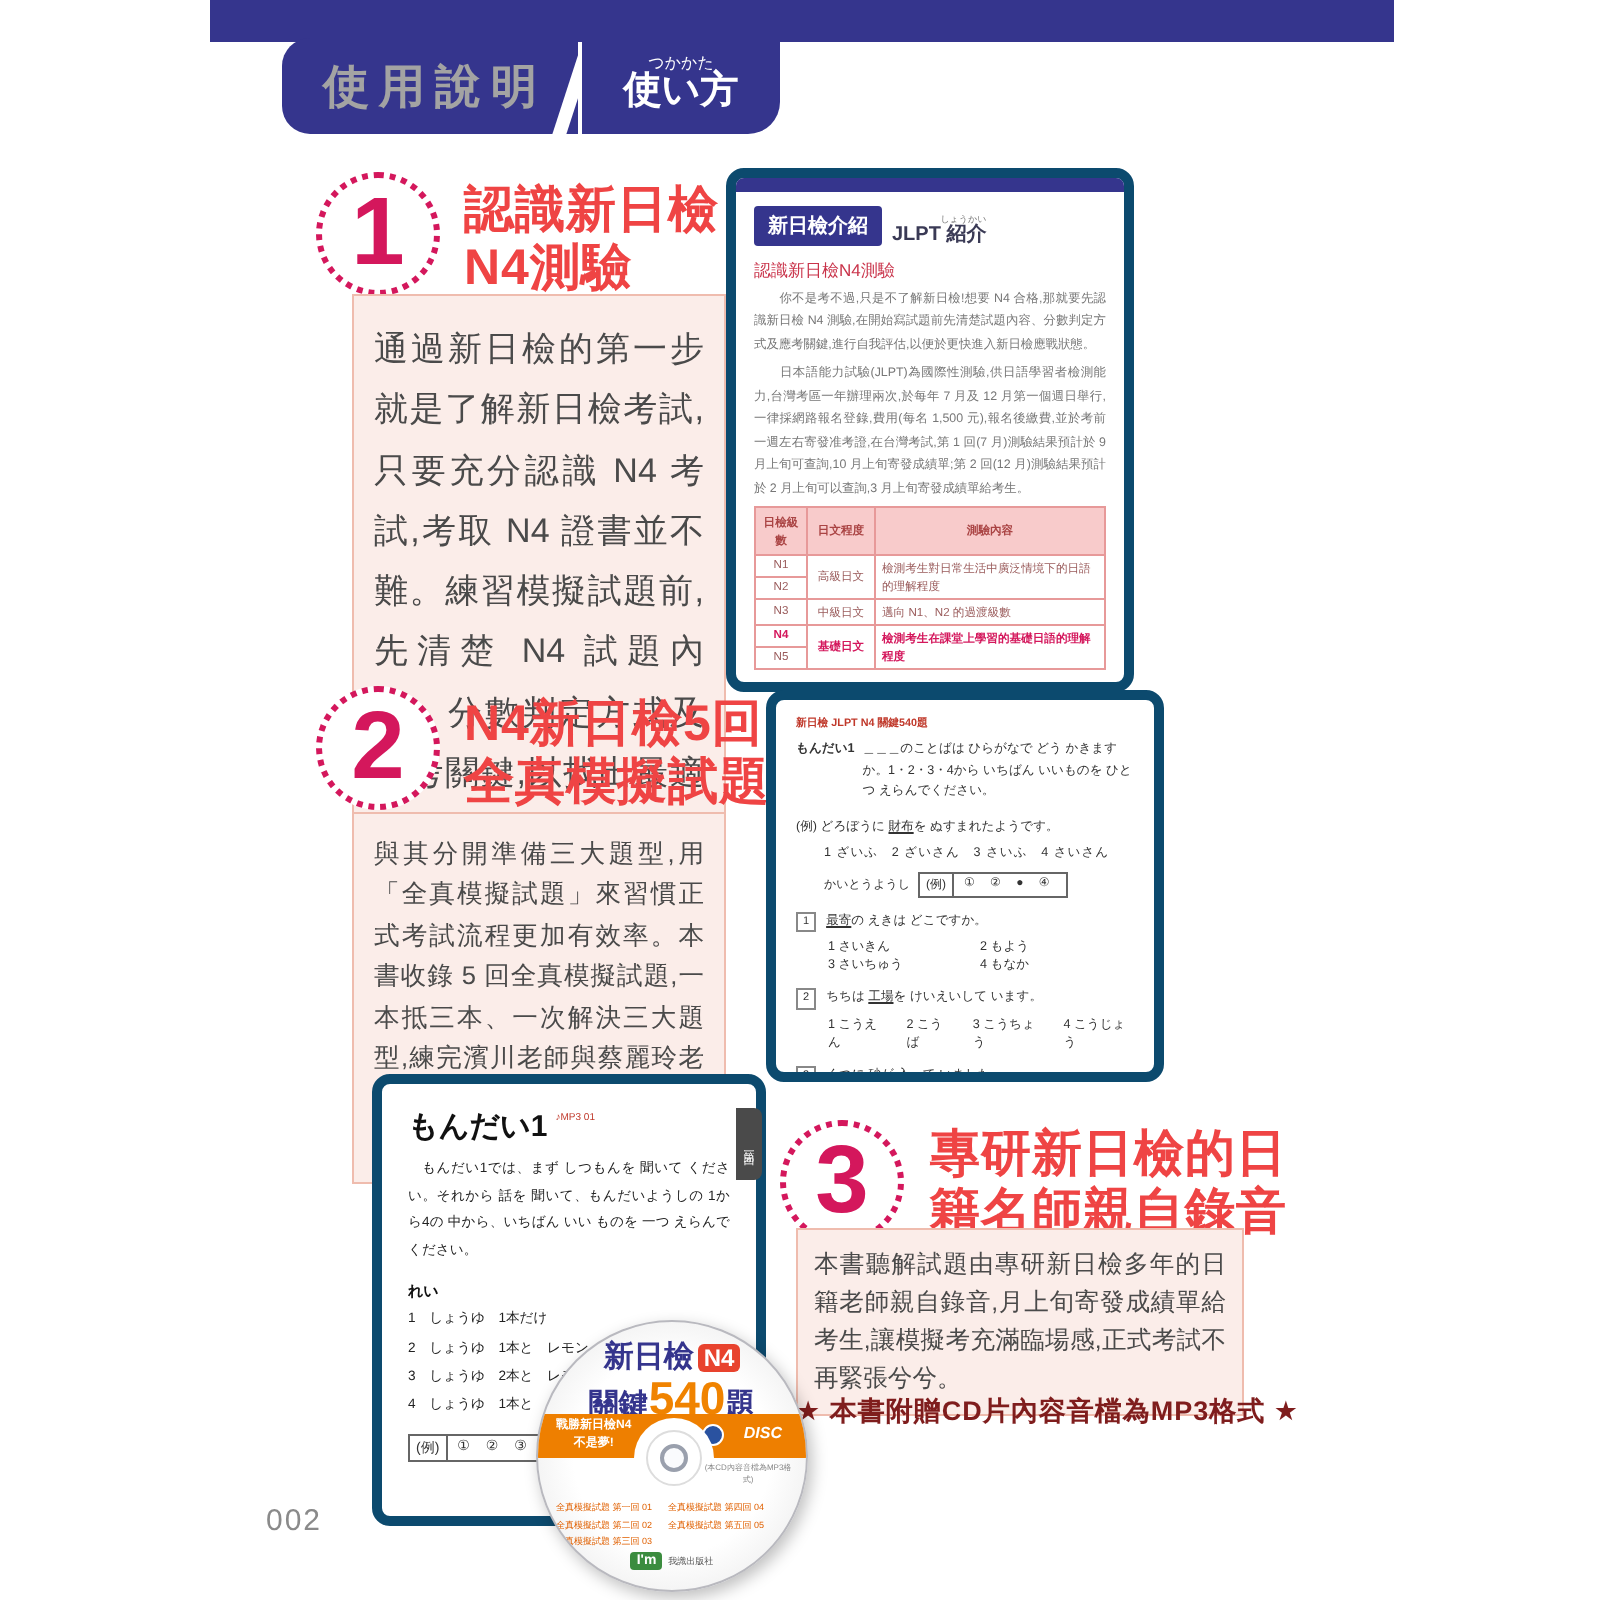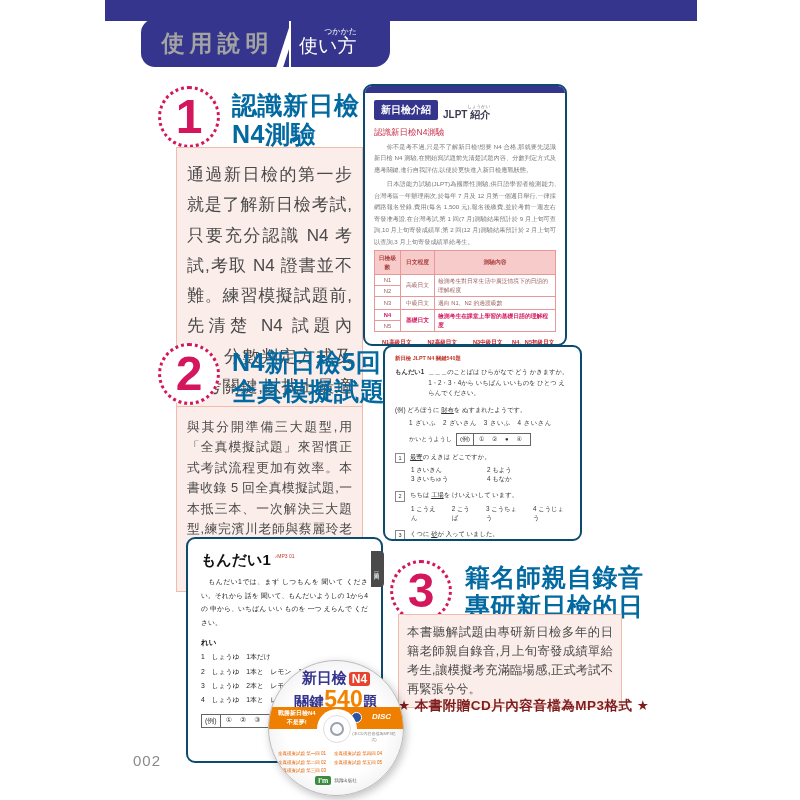--- a/index.html
+++ b/index.html
@@ -9,35 +9,35 @@
 
   
   .topband{position:absolute;left:105px;top:0;width:592px;height:21px;background:#35358D}
   .tab1{position:absolute;left:141px;top:19px;width:148px;height:48px;background:#35358D;
         border-radius:14px 0 0 14px;display:flex;align-items:center;justify-content:center}
   .tab1 span{color:#a3a3a3;font-size:23px;font-weight:bold;letter-spacing:5px;padding-left:5px}
   .slash{position:absolute;left:284px;top:19px;width:7px;height:48px;background:#fff;transform:skewX(-18deg)}
   .tab2{position:absolute;left:291px;top:19px;width:99px;height:48px;background:#35358D;
         border-radius:0 0 16px 0;display:flex;flex-direction:column;justify-content:center;padding:2px 8px 4px}
   .furi{display:flex;justify-content:center;padding:0 4px;color:#fff;font-size:8px;line-height:1}
-  .tab2 .ja{color:#fff;font-size:19px;font-weight:normal;text-align:left;line-height:1.1}
+  .tab2 .ja{color:#fff;font-size:19px;font-weight:bold;text-align:center;line-height:1.1}
 
   
   .badge{position:absolute;width:62px;height:62px;border:3px dotted #D4175C;border-radius:50%;
          display:flex;align-items:center;justify-content:center;background:#fff}
   .badge span{font-size:48px;font-weight:bold;color:#D4175C;line-height:1}
-  .sec-title{position:absolute;color:#0369a1;font-weight:bold;font-size:25px;line-height:1.16;letter-spacing:0.5px}
+  .sec-title{position:absolute;color:#ef4444;font-weight:bold;font-size:25px;line-height:1.16;letter-spacing:0.5px}
   .pinkbox{position:absolute;background:#FBEDE9;border:1px solid #EFBCAE;color:#4a4a4a;text-align:justify}
   .pb1{left:176px;top:147px;width:187px;padding:12px 10px;font-size:17px;line-height:1.78}
   .pb2{left:176px;top:406px;width:187px;padding:10px 10px;font-size:12.8px;line-height:1.6}
   .pb3{left:398px;top:614px;width:224px;padding:8px 8px;font-size:12.3px;line-height:1.55}
   .note3{position:absolute;left:398px;top:697px;font-size:13.5px;font-weight:bold;color:#7f1d1d;letter-spacing:0.5px}
 
   
-  .card{position:absolute;background:#fff;border:2px solid #0c4a6e;border-radius:9px}
+  .card{position:absolute;background:#fff;border:5px solid #0c4a6e;border-radius:9px}
   .card1{left:363px;top:84px;width:204px;height:262px;overflow:hidden}
   .card1 .topbar{height:7px;background:#35358D}
   .card1 .inner{padding:7px 9px}
   .c1-head{display:flex;align-items:flex-end;gap:5px}
   .c1-tabzh{background:#35358D;color:#fff;font-size:10px;font-weight:bold;padding:3px 7px;border-radius:2px;white-space:nowrap}
   .jlpt{display:flex;flex-direction:column;align-items:flex-end}
   .jlpt-furi{font-size:4.5px;color:#777;line-height:1}
   .jlpt-main{font-size:10px;font-weight:bold;color:#3a3a55;line-height:1.1}
   .c1-heading{color:#C9334A;font-weight:normal;font-size:8.5px;margin:7px 0 2px}
   .c1-para{font-size:6.2px;line-height:1.85;color:#777;text-align:justify;margin-bottom:3px}
@@ -269,22 +269,22 @@
         </span>
       </div>
     </div>
     <div class="c3-tab">第一回</div>
   </div>
 
   <div class="badge" style="left:390px;top:560px">
     <span>3</span>
   </div>
   <div class="sec-title" style="left:465px;top:563px">
+    <div>專研新日檢的日</div>
     <div>籍名師親自錄音</div>
-    <div>專研新日檢的日</div>
   </div>
   <div class="pinkbox pb3">本書聽解試題由專研新日檢多年的日籍老師親自錄音,月上旬寄發成績單給考生,讓模擬考充滿臨場感,正式考試不再緊張兮兮。</div>
   <div class="note3">★ 本書附贈CD片內容音檔為MP3格式 ★</div>
 
   <div class="disc">
     <div class="cd-t1">
       <span class="zh">新日檢</span><span class="cd-n4">N4</span>
     </div>
     <div class="cd-t2">
       <span class="zh">關鍵</span><span class="num">540</span><span class="zh">題</span>

